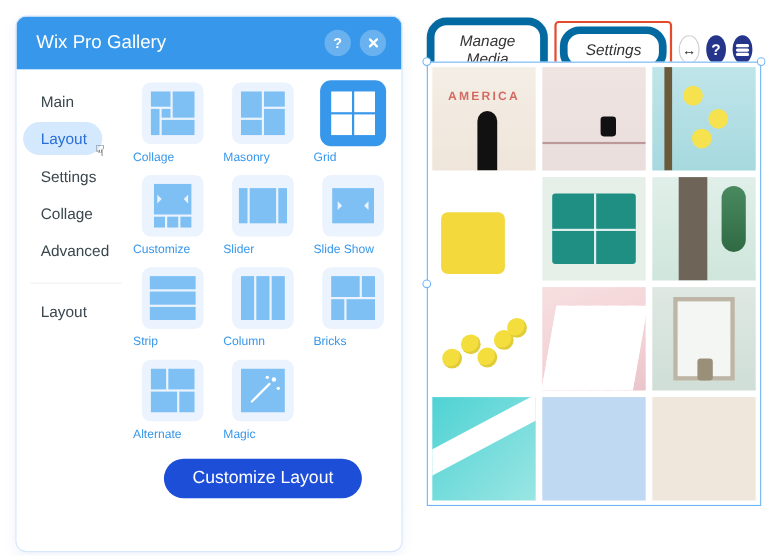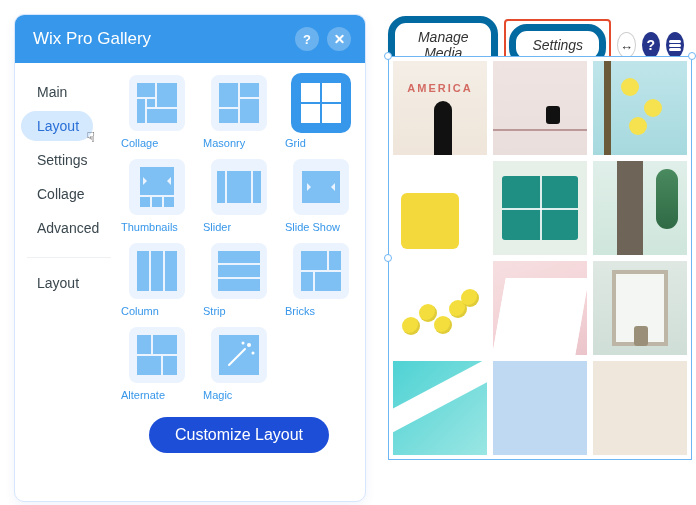--- a/index.html
+++ b/index.html
@@ -319,21 +319,21 @@
                 <rect x="4" y="30" width="10" height="10"></rect>
                 <rect x="16" y="30" width="10" height="10"></rect>
                 <rect x="28" y="30" width="10" height="10"></rect>
               </g>
               <g fill="#eaf3fe">
                 <polygon points="7,10 11,14 7,18"></polygon>
                 <polygon points="35,10 31,14 35,18"></polygon>
               </g>
             </svg>
         </div>
-        <div class="layout-label">Thumbnails</div>
+        <div class="layout-label">Customize</div>
       </div>
 
       <div class="layout-opt">
         <div class="thumb">
           <svg width="44" height="40">
               <g fill="#7fc0f4">
                 <rect x="0" y="4" width="8" height="32"></rect>
                 <rect x="10" y="4" width="24" height="32"></rect>
                 <rect x="36" y="4" width="8" height="32"></rect>
               </g>
@@ -350,42 +350,42 @@
                 <polygon points="7,16 11,20 7,24"></polygon>
                 <polygon points="35,16 31,20 35,24"></polygon>
               </g>
             </svg>
         </div>
         <div class="layout-label">Slide Show</div>
       </div>
 
       <div class="layout-opt">
         <div class="thumb">
+          <svg width="42" height="40">
+              <g fill="#7fc0f4">
+                <rect x="0" y="0" width="42" height="12"></rect>
+                <rect x="0" y="14" width="42" height="12"></rect>
+                <rect x="0" y="28" width="42" height="12"></rect>
+              </g>
+            </svg>
+        </div>
+        <div class="layout-label">Strip</div>
+      </div>
+
+      <div class="layout-opt">
+        <div class="thumb">
           <svg width="40" height="40">
               <g fill="#7fc0f4">
                 <rect x="0" y="0" width="12" height="40"></rect>
                 <rect x="14" y="0" width="12" height="40"></rect>
                 <rect x="28" y="0" width="12" height="40"></rect>
               </g>
             </svg>
         </div>
         <div class="layout-label">Column</div>
-      </div>
-
-      <div class="layout-opt">
-        <div class="thumb">
-          <svg width="42" height="40">
-              <g fill="#7fc0f4">
-                <rect x="0" y="0" width="42" height="12"></rect>
-                <rect x="0" y="14" width="42" height="12"></rect>
-                <rect x="0" y="28" width="42" height="12"></rect>
-              </g>
-            </svg>
-        </div>
-        <div class="layout-label">Strip</div>
       </div>
 
       <div class="layout-opt">
         <div class="thumb">
           <svg width="40" height="40">
               <g fill="#7fc0f4">
                 <rect x="0" y="0" width="26" height="19"></rect>
                 <rect x="28" y="0" width="12" height="19"></rect>
                 <rect x="0" y="21" width="12" height="19"></rect>
                 <rect x="14" y="21" width="26" height="19"></rect>

